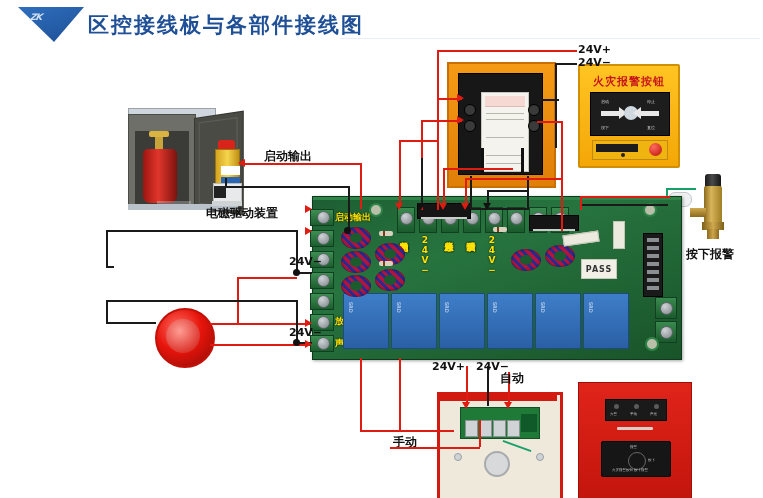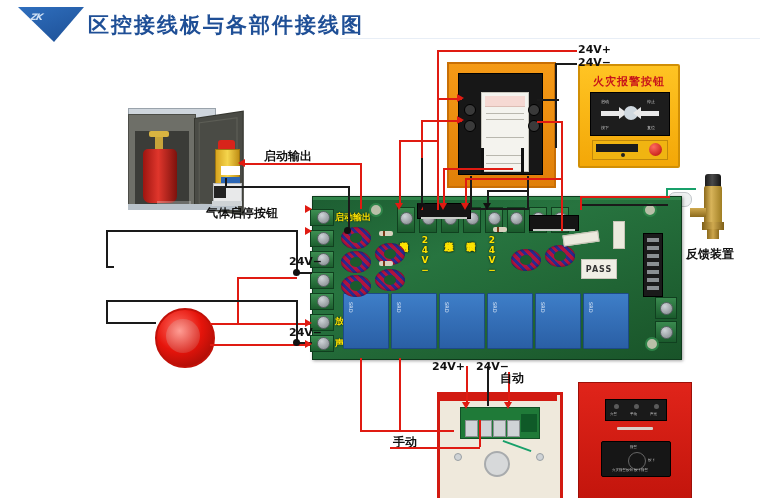--- a/index.html
+++ b/index.html
@@ -206,21 +206,21 @@
   <div class="abs sol">
     <div class="sol-cap"></div>
     <div class="sol-body">
       <div class="sol-lbl"></div>
       <div class="sol-lbl2"></div>
     </div>
     <div class="sol-bot"></div>
     <div class="sol-blk"></div>
     <div class="sol-foot"></div>
   </div>
-  <div class="lab-cn" style="left:206px;top:205px;">气体启停按钮</div>
+  <div class="lab-cn" style="left:206px;top:205px;">电磁驱动装置</div>
 
 
   <div class="abs sla">
     <div class="sla-in"></div>
   </div>
 
   <div class="abs ojb">
     <div class="ojb-in">
       <div class="ojb-mod">
         <div class="ojb-mod-hd"></div>
@@ -258,21 +258,21 @@
   </div>
 
   <div class="abs fbd">
     <div class="fbd-cap"></div>
     <div class="fbd-body"></div>
     <div class="fbd-side"></div>
     <div class="fbd-hex"></div>
     <div class="fbd-stem"></div>
     <div class="fbd-plug"></div>
   </div>
-  <div class="lab-cn" style="left:686px;top:246px;">反馈装置</div>
+  <div class="lab-cn" style="left:686px;top:246px;">按下报警</div>
 
   <div class="abs bmb">
     <div class="bmb-top"></div>
     <div class="bmb-pcb">
       <div class="bmb-term" style="left:4px;"></div>
       <div class="bmb-term" style="left:18px;"></div>
       <div class="bmb-term" style="left:32px;"></div>
       <div class="bmb-term" style="left:46px;"></div>
       <div class="bmb-tbk"></div>
     </div>

